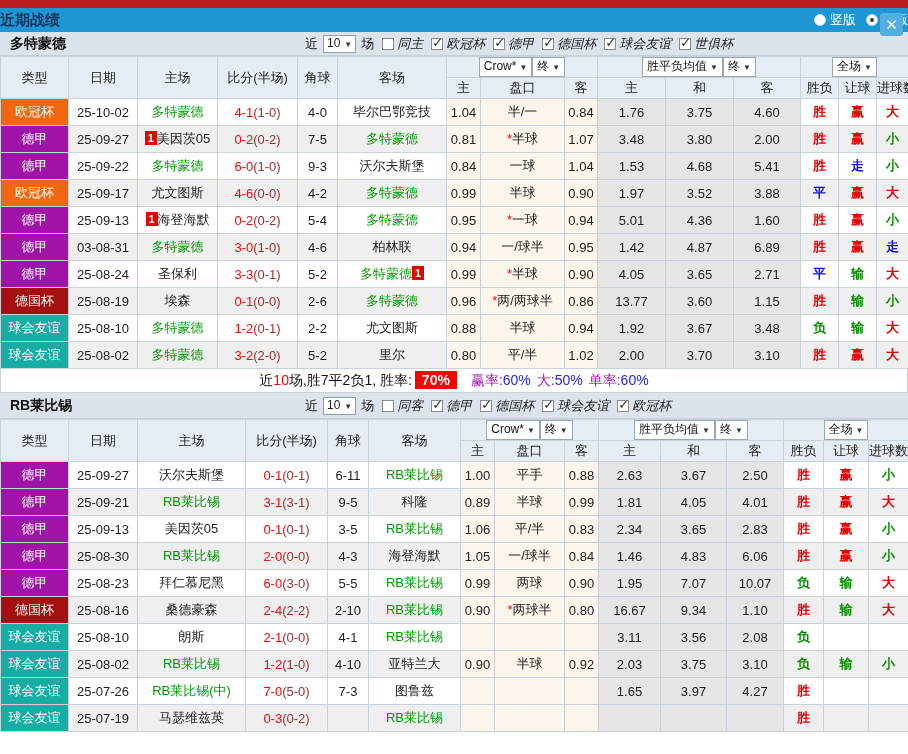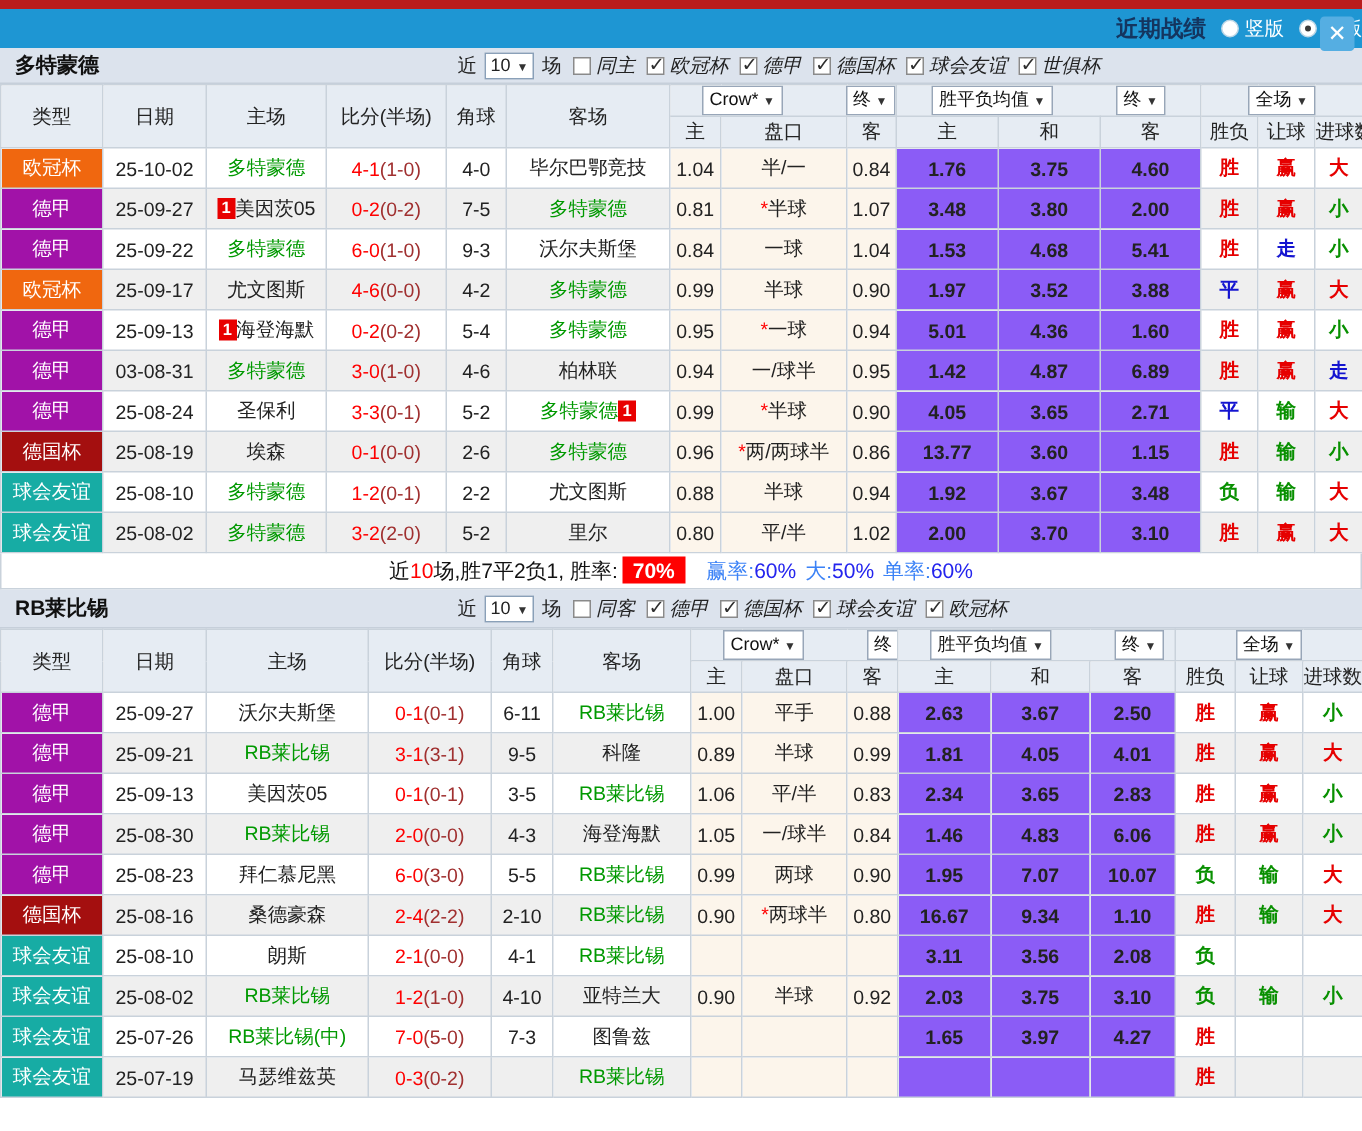--- a/index.html
+++ b/index.html
@@ -4,22 +4,22 @@
 <style>
   * { box-sizing: border-box; }
   html,body { margin:0; padding:0; }
   body {
     width:908px; height:754px; overflow:hidden; background:#fff;
     font-family:"Liberation Sans","DejaVu Sans",sans-serif;
     font-size:13px; color:#222;
   }
   
   .topbar {
-    height:32px; background:#1E96D3; border-top:6px solid #b91c1c;
-    display:flex; align-items:center; justify-content:flex-end; position:relative;
+    height:32px; background:#1E96D3; border-top:8px solid #b91c1c;
+    display:flex; align-items:center; justify-content:space-between; position:relative;
   }
   .win-title { color:#14355F; font-weight:bold; font-size:15px; }
   .radio-group { display:flex; align-items:center; }
   .radio {
     width:12px; height:12px; border-radius:50%; background:#fff;
     border:1px solid #BCD6E6; margin:0 4px 0 10px; position:relative; display:inline-block;
   }
   .radio.sel::after { content:''; position:absolute; left:3px; top:3px; right:3px; bottom:3px; background:#3A3A3A; border-radius:50%; }
   .radio-label { color:#fff; font-size:13px; }
   .close-btn {
@@ -51,25 +51,25 @@
   
   table { border-collapse:collapse; table-layout:fixed; width:908px; }
   th, td {
     border:1px solid #C9D2DB; text-align:center; padding:0;
     overflow:hidden; white-space:nowrap;
   }
   thead th { background:#E6ECF3; font-weight:normal; font-size:13px; height:21px; color:#222; }
   tbody td { height:27px; font-size:13px; background:#fff; }
   tr.alt td:not(.crow):not(.avg) { background:#EFEFEF; }
   td.crow { background:#FCF5EB; }
-  td.avg  { background:#8b5cf6;font-weight:bold; }
+  td.avg  { background:#e5e5e5; }
   td.type { color:#fff; font-size:13px; }
   .dd {
     display:inline-block; border:1px solid #98A6B8; background:#fff;
-    padding:0 4px; font-size:12px; line-height:16px; margin:0 21px; cursor:pointer; color:#111;
+    padding:0 4px; font-size:12px; line-height:16px; margin:0 0; cursor:pointer; color:#111;
   }
   .dd .arr { font-size:8px; margin-left:3px; color:#333; }
   .badge1 {
     display:inline-block; background:#E80000; color:#fff; font-size:11px; font-weight:bold;
     width:12px; height:14px; line-height:14px; text-align:center; vertical-align:1px;
   }
   .tname.green { color:#009900; }
   .score { color:#FF0000; }
   .half  { color:#A03030; }
   .star  { color:#FF0000; }
@@ -77,21 +77,21 @@
   .c-r { color:#E60000; }
   .c-b { color:#1414D0; }
   .c-g { color:#089000; }
   
   .summary {
     height:24px; line-height:23px; text-align:center; background:#fff;
     border:1px solid #C9D2DB; border-top:none; font-size:14px; color:#111;
   }
   .sum-count { color:#FF0000; }
   .rate-box { background:#FF0000; color:#fff; font-weight:bold; padding:1px 7px; margin:0 8px 0 3px; }
-  .stat-label { color:#3b82f6; margin-left:6px; }
+  .stat-label { color:#a21caf; margin-left:6px; }
   .stat-val { color:#2424EE; }
 </style>
 </head>
 <body>
 
 <div class="topbar">
   <span class="win-title">近期战绩</span>
   <span class="radio-group">
     <span class="radio"></span>
     <span class="radio-label">竖版</span>

